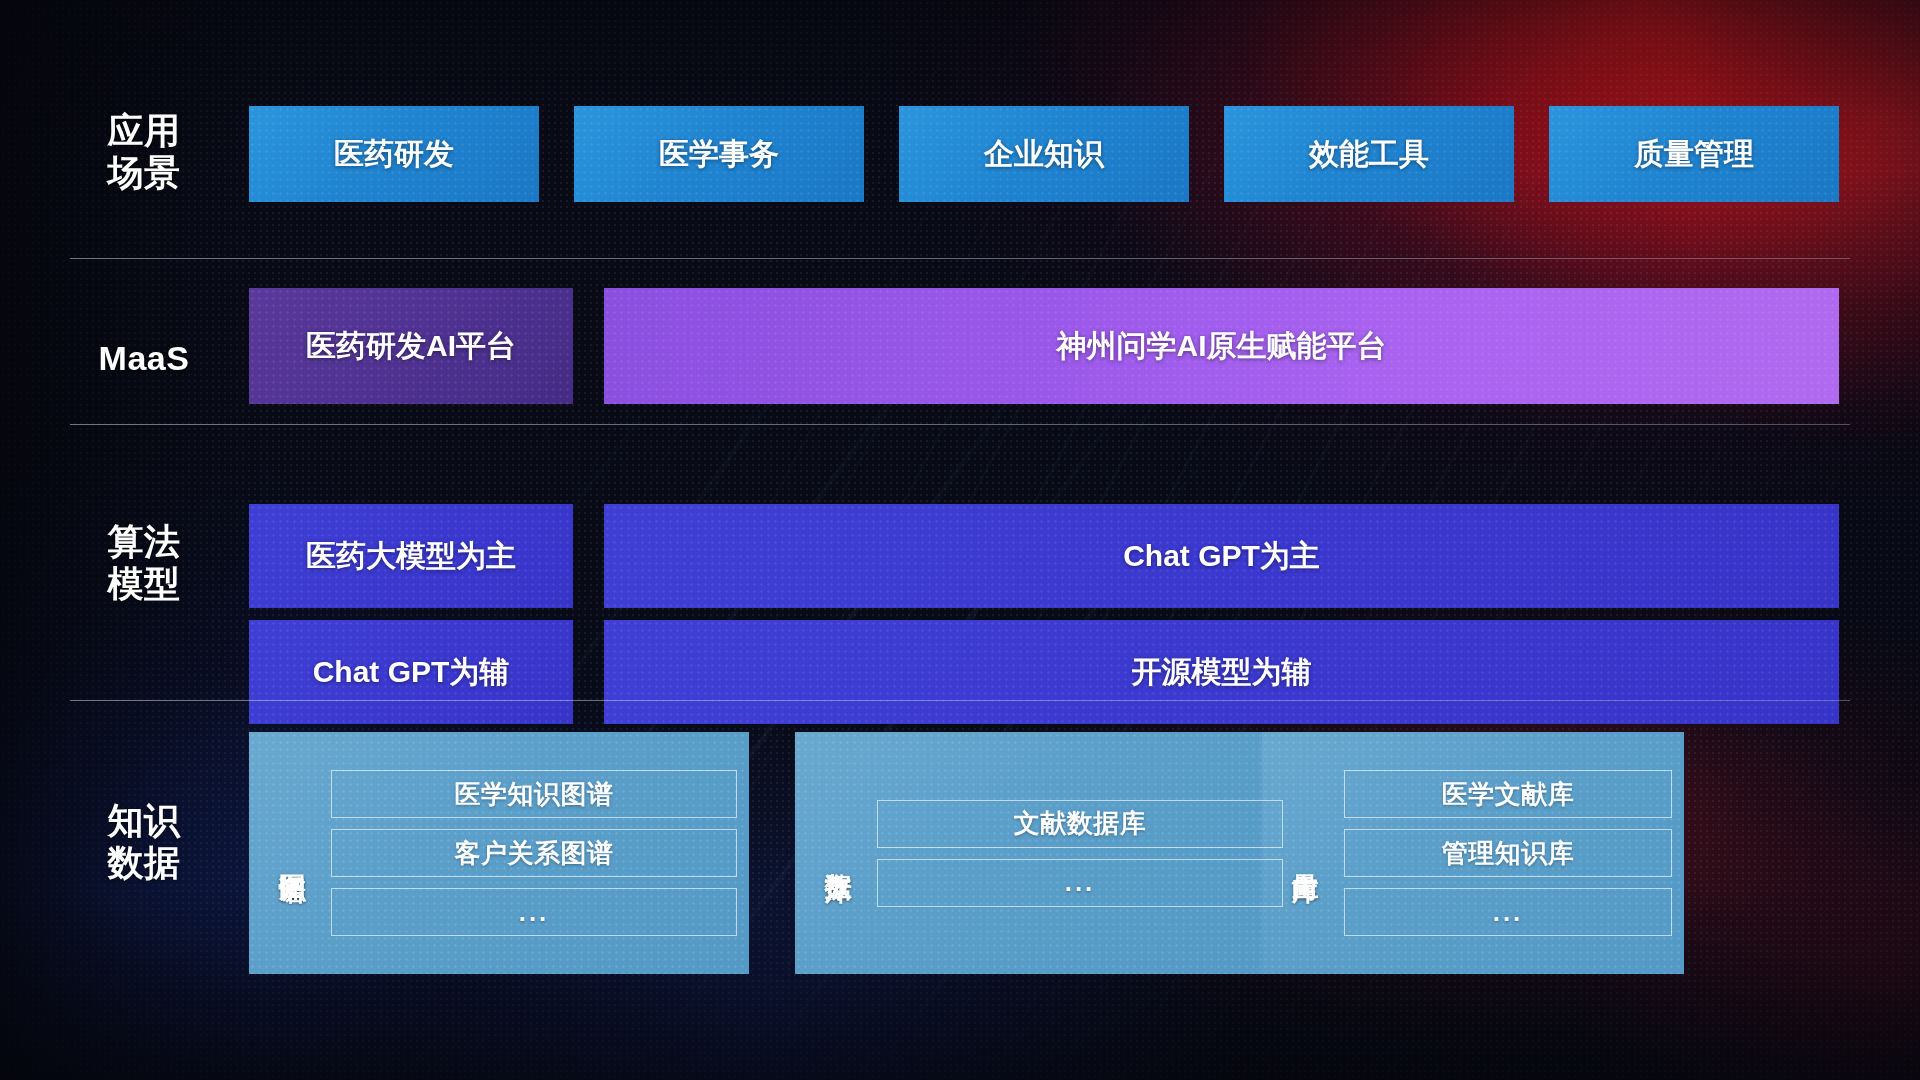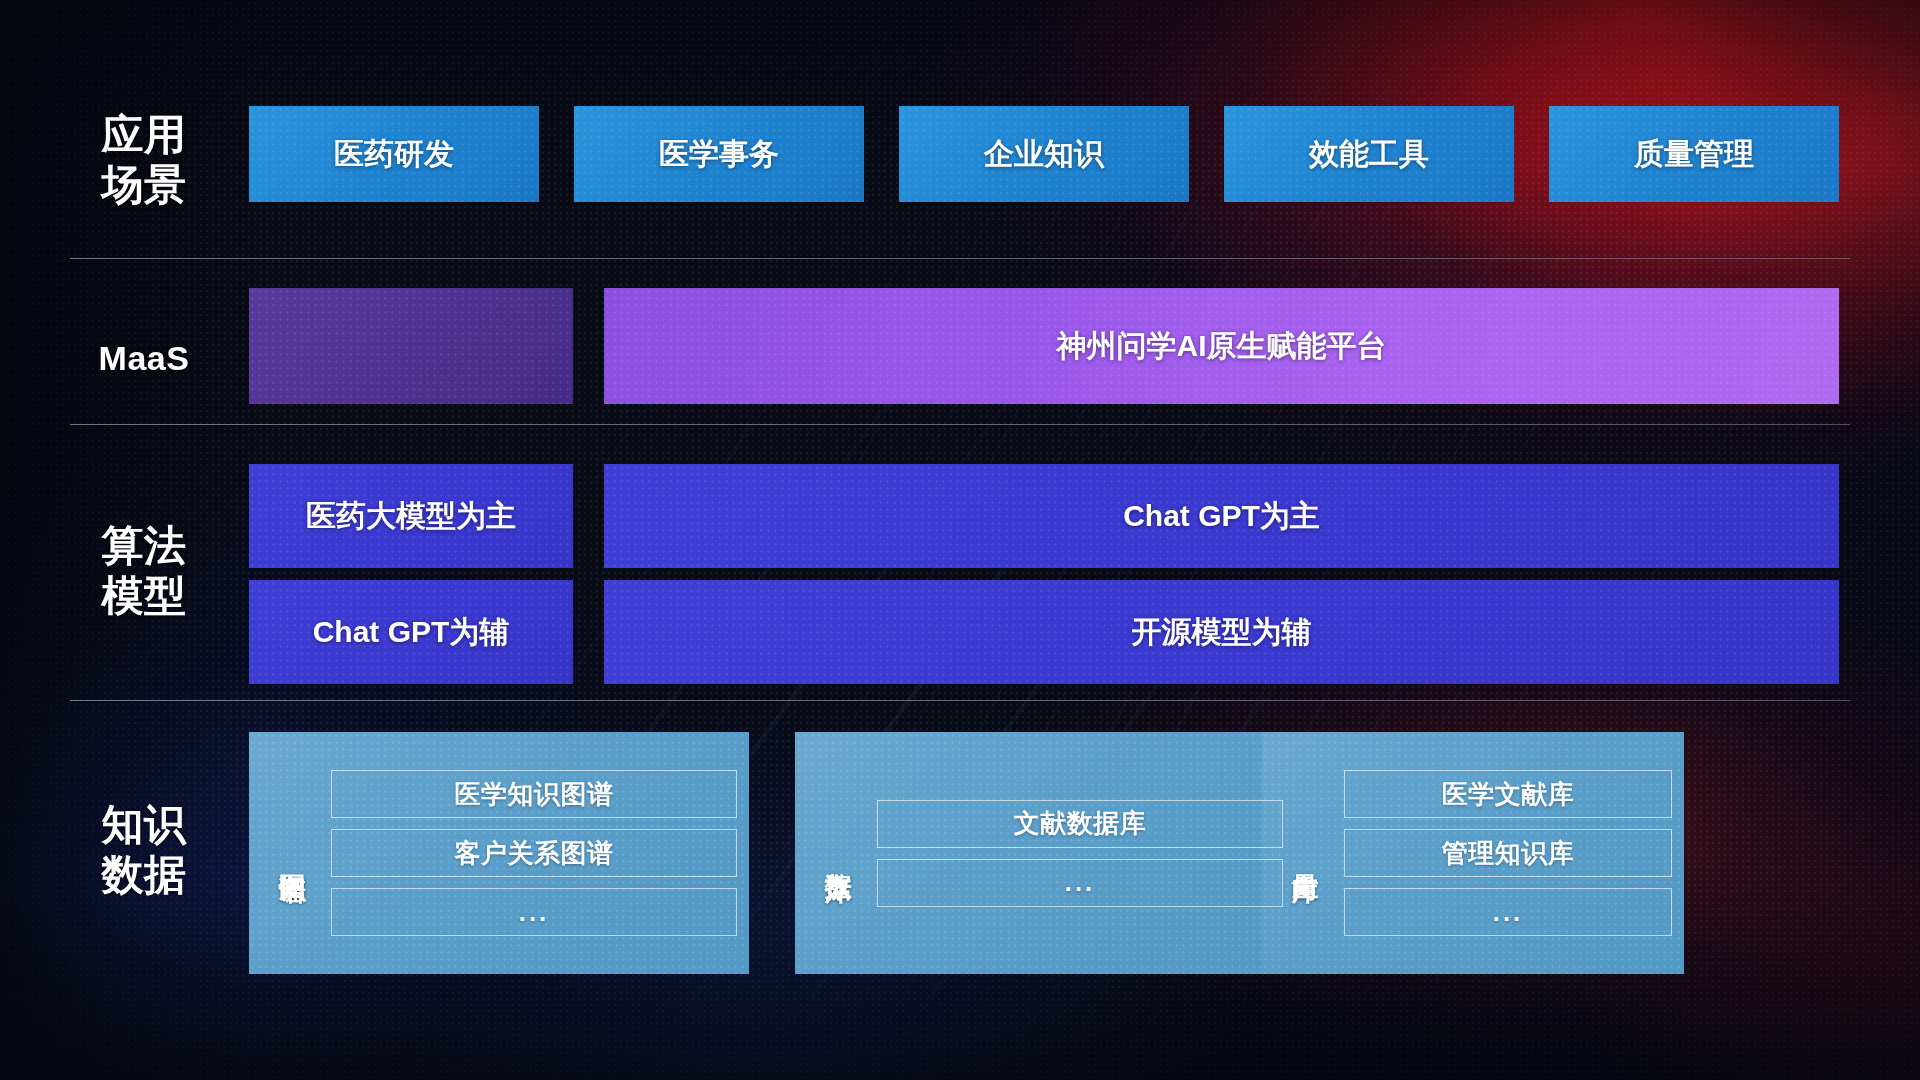--- a/index.html
+++ b/index.html
@@ -82,21 +82,21 @@
     position: absolute;
     left: 78px;
     width: 132px;
     color: #ffffff;
     font-weight: 700;
     text-align: center;
     line-height: 1.18;
     letter-spacing: 0.5px;
     text-shadow: 0 1px 4px rgba(0,0,0,0.55);
   }
-  .rowlabel.cn { font-size: 42px; }
+  .rowlabel.cn { font-size: 36px; }
   .rowlabel.en { font-size: 34px; }
 
   .divider {
     position: absolute;
     left: 70px;
     width: 1780px;
     height: 1px;
     background: linear-gradient(to right, rgba(200,205,225,0.55) 0%, rgba(185,190,215,0.50) 55%, rgba(170,178,205,0.42) 100%);
   }
 
@@ -137,20 +137,21 @@
     background: linear-gradient(100deg, #8b4fe0 0%, #9a58ea 35%, #a862ef 62%, #b06af0 100%);
     font-size: 30px;
     height: 116px;
     top: 234px;
   }
   
   .c-algo {
     background: linear-gradient(135deg, #3f3fd6 0%, #3a38cf 55%, #3734c8 100%);
     font-size: 30px;
     height: 104px;
+    margin-top: 40px;
   }
   .c-algo.row1 { top: 378px; }
   .c-algo.row2 { top: 472px; }
 
   
   .kcard {
     position: absolute;
     top: 596px;
     height: 196px;
     background: linear-gradient(145deg, #6aa9cf 0%, #5a9ec9 45%, #549ac6 100%);
@@ -248,20 +249,21 @@
     </div>
 
     <div class="divider" style="top:258px;"></div>
 
     <div class="rowlabel en" style="top:338px;">
       <div>MaaS</div>
     </div>
 
     <div class="card c-maas-left" style="left:249px; width:324px; top:288px;">
       <div class="dotted"></div>
+      <span class="lbl">医药研发AI平台</span>
     </div>
     <div class="card c-maas-right" style="left:604px; width:1235px; top:288px;text-align:center;">
       <div class="dotted"></div>
       <span class="lbl">神州问学AI原生赋能平台</span>
     </div>
 
     <div class="divider" style="top:424px;"></div>
 
     <div class="rowlabel cn" style="top:521px;">
       <div>算法</div>

